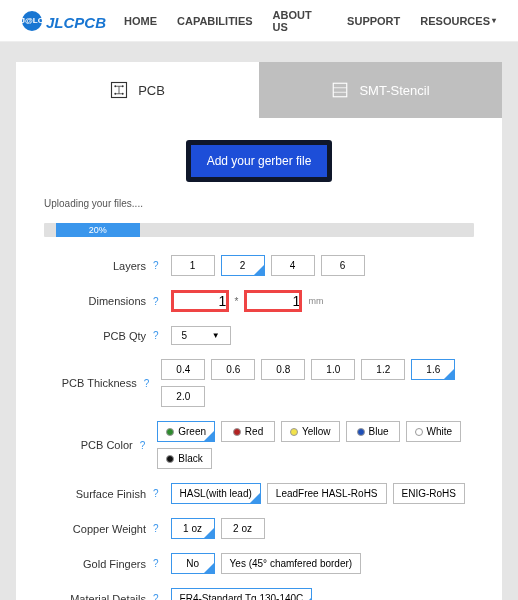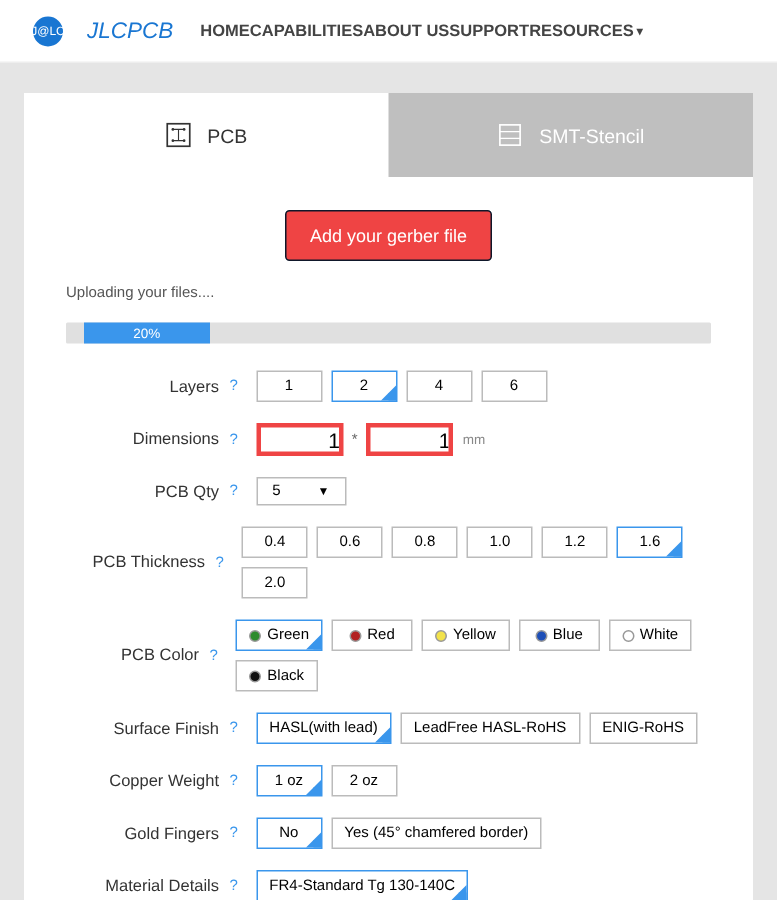--- a/index.html
+++ b/index.html
@@ -1,30 +1,30 @@
 <!DOCTYPE html>
 <html><head>
 <meta charset="utf-8">
 <style>
   * { box-sizing: border-box; margin: 0; padding: 0; }
   body { font-family: Arial, Helvetica, sans-serif; background: #e5e5e5; width: 518px; }
   .topbar { background: #fff; height: 42px; display: flex; align-items: center; padding: 0 22px; gap: 18px; border-bottom: 1px solid #eee; }
-  .logo { display: flex; align-items: center; gap: 16px; color: #1976d2; font-weight: normal; font-style: italic; font-size: 15px; }
+  .logo { display: flex; align-items: flex-end; gap: 4px; color: #1976d2; font-weight: bold; font-style: italic; font-size: 15px; }
   .logo-badge { width: 20px; height: 20px; border: 2px solid #1976d2; border-radius: 50%; display: flex; align-items: center; justify-content: center; font-size: 8px; font-style: normal; background: #1976d2; color: #fff; }
-  .nav { display: flex; font-size: 11px; font-weight: bold; color: #444; }
+  .nav { display: flex; gap: 20px; font-size: 11px; font-weight: bold; color: #444; }
   .nav-item { cursor: pointer; display: flex; align-items: center; gap: 2px; }
   .caret { font-size: 8px; }
   .panel { margin: 20px 16px 0 16px; background: #fff; min-height: 550px; padding-bottom: 20px; }
   .tabs { display: flex; height: 56px; text-align: center; }
   .tab { flex: 1; display: flex; align-items: center; justify-content: center; gap: 10px; font-size: 13px; cursor: pointer; }
   .tab.active { background: #fff; color: #333; }
   .tab.inactive { background: #bfbfbf; color: #fff; }
   .tab-icon { width: 18px; height: 18px; }
   .upload-wrap { display: flex; justify-content: center; margin: 22px 0 16px 0; }
-  .upload-btn { background: #ef4444; color: #fff; border: 1px solid #0f172a; border-radius: 3px; padding: 9px 16px; font-size: 12px; cursor: pointer; }
+  .upload-btn { background: #1d4ed8; color: #fff; border: 5px solid #0f172a; border-radius: 3px; padding: 9px 16px; font-size: 12px; cursor: pointer; }
   .uploading { margin: 0 28px 18px 28px; }
   .uploading-text { font-size: 10px; color: #555; margin-bottom: 14px; }
   .prog { width: 100%; height: 14px; background: #e0e0e0; position: relative; border-radius: 1px; padding-left: 12px; }
   .prog-fill { height: 100%; background: #3a96ec; display: flex; align-items: center; justify-content: center; color: #fff; font-size: 9px; }
   .form { padding: 0 28px; }
   .row { display: flex; align-items: center; margin-bottom: 14px; }
   .label { width: 106px; text-align: right; font-size: 11px; color: #333; padding-right: 4px; }
   .help { color: #3a96ec; font-size: 10px; margin-left: 3px; margin-right: 12px; cursor: pointer; }
   .opts { display: flex; gap: 6px; flex-wrap: wrap; align-items: center; }
   .opt { border: 1px solid #bbb; background: #fff; min-width: 44px; padding: 4px 8px; font-size: 10px; text-align: center; cursor: pointer; position: relative; }

